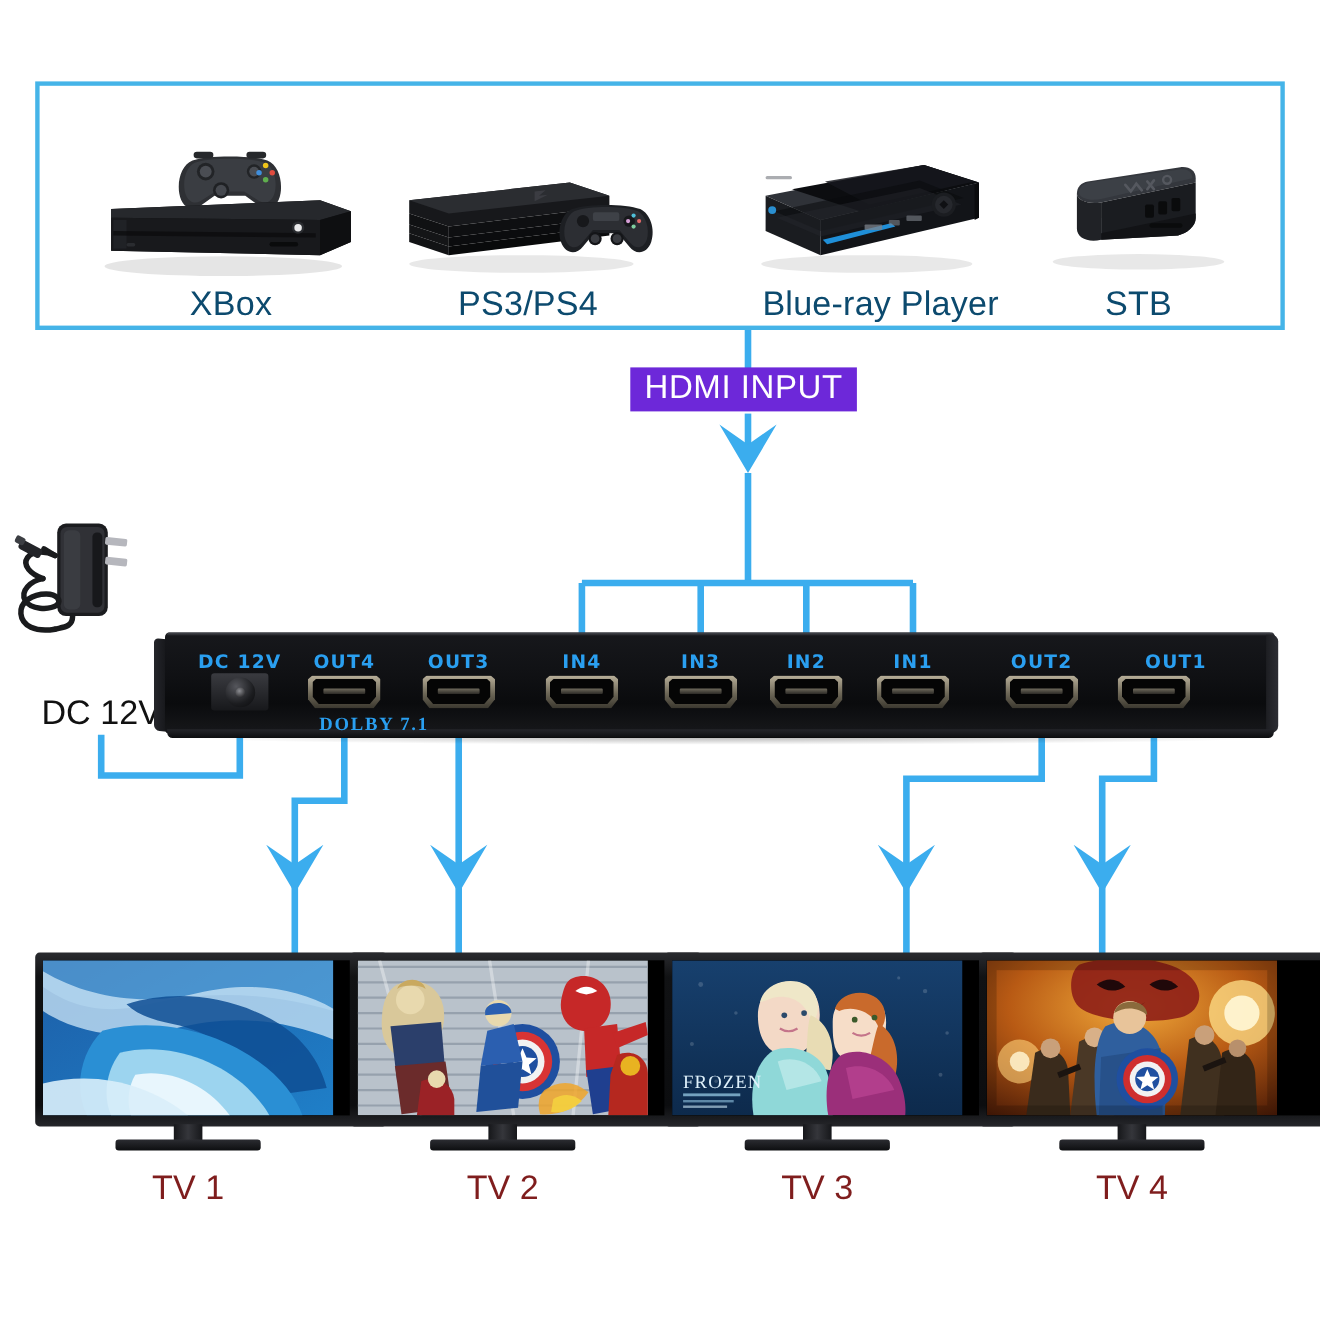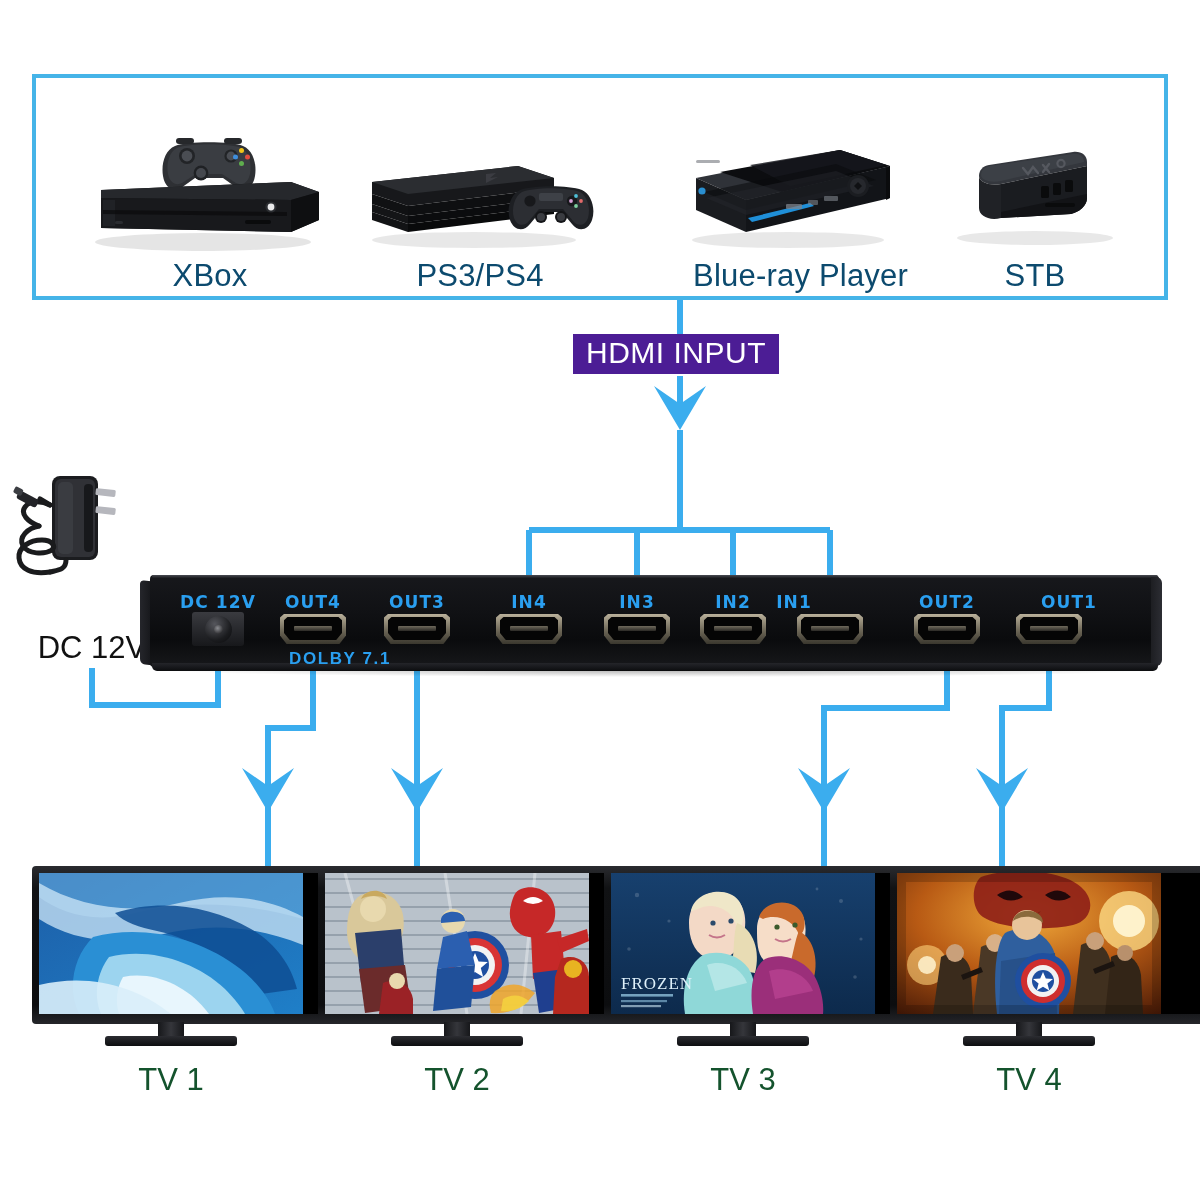--- a/index.html
+++ b/index.html
@@ -14,21 +14,21 @@
   #source-box{position:absolute;left:32px;top:74px;width:1136px;height:226px;
       border:4px solid #45b4e8;box-sizing:border-box;background:#fff;}
   .src-cell{position:absolute;top:74px;height:226px;display:flex;flex-direction:column;
       align-items:center;justify-content:flex-end;}
   .src-art{flex:0 0 auto;display:flex;align-items:flex-end;justify-content:center;height:140px;}
   .src-name{font-size:31px;font-weight:400;color:#0c4a6e;letter-spacing:.2px;
       margin-bottom:6px;margin-top:4px;}
 
   
   #hdmi-banner{position:absolute;left:573px;top:334px;padding:3px 13px 5px 13px;
-      background:#4c1d95;color:#fff;font-size:30px;letter-spacing:.5px;line-height:1.05;}
+      background:#6d28d9;color:#fff;font-size:30px;letter-spacing:.5px;line-height:1.05;}
 
   
   #switch-device{position:absolute;left:140px;top:570px;width:1028px;height:110px;}
   .sw-body{position:absolute;left:10px;top:5px;width:1010px;height:92px;
       background:linear-gradient(180deg,#17181c 0%,#101114 42%,#0a0b0d 70%,#17181b 100%);
       border-radius:4px 6px 6px 4px;}
   .sw-top-hl{position:absolute;left:12px;top:5px;width:1006px;height:3px;
       background:linear-gradient(180deg,#494b52,#1b1c20);border-radius:3px;}
   .sw-left-face{position:absolute;left:0px;top:10px;width:16px;height:84px;
       background:linear-gradient(90deg,#25262b,#101114);
@@ -38,21 +38,21 @@
   .sw-bottom{position:absolute;left:12px;top:93px;width:1006px;height:8px;
       background:linear-gradient(180deg,#24252a,#0c0d0f);border-radius:0 0 5px 5px;}
   .sw-shadow{position:absolute;left:26px;top:100px;width:990px;height:7px;
       background:radial-gradient(ellipse at 50% 0%,rgba(0,0,0,.30),rgba(0,0,0,0) 72%);}
 
   .port-label{position:absolute;top:22px;color:#2a9ff0;font-size:17px;font-weight:700;
       letter-spacing:1.1px;text-align:center;transform:translateX(-50%);
       font-family:"DejaVu Sans","Liberation Sans",sans-serif;}
   .dolby{position:absolute;top:79px;color:#2a9ff0;font-size:17px;font-weight:700;
       letter-spacing:1.6px;text-align:center;transform:translateX(-50%);
-      font-family:Liberation Sans, sans-serif;}
+      font-family:Liberation Serif, serif;}
 
   
   .hdmi-port{position:absolute;top:44px;width:66px;height:30px;transform:translateX(-50%);}
   .hdmi-shell{position:absolute;inset:0;background:linear-gradient(180deg,#b9b09a,#6d6757 55%,#3a372e);
       clip-path:polygon(0% 12%,6% 0%,94% 0%,100% 12%,100% 72%,90% 100%,10% 100%,0% 72%);}
   .hdmi-inner{position:absolute;left:4px;top:3px;right:4px;bottom:4px;background:#050505;
       clip-path:polygon(0% 14%,6% 0%,94% 0%,100% 14%,100% 70%,90% 100%,10% 100%,0% 70%);}
   .hdmi-bar{position:absolute;left:10px;top:9px;right:10px;height:5px;
       background:linear-gradient(180deg,#6f6a5c,#2b2925);border-radius:1px;}
 
@@ -70,21 +70,21 @@
   
   .tv{position:absolute;top:866px;width:278px;height:180px;}
   .tv-bezel{position:absolute;left:0;top:0;width:320px;height:158px;
       background:linear-gradient(180deg,#2a2b2f,#111214 14%,#0c0d0f 88%,#25262a);
       border-radius:4px;padding:6px;box-sizing:border-box;}
   .tv-screen{position:absolute;left:7px;top:7px;right:7px;bottom:10px;overflow:hidden;background:#000;}
   .tv-neck{position:absolute;left:50%;top:156px;width:26px;height:16px;margin-left:-13px;
       background:linear-gradient(90deg,#16171a,#35363b 50%,#16171a);}
   .tv-base{position:absolute;left:50%;top:170px;width:132px;height:10px;margin-left:-66px;
       background:linear-gradient(180deg,#2b2c31,#0d0e10);border-radius:3px;}
-  .tv-name{position:absolute;top:1062px;width:278px;text-align:center;font-size:31px;color:#14532d;}
+  .tv-name{position:absolute;top:1062px;width:278px;text-align:center;font-size:31px;color:#7f1d1d;}
 </style>
 </head>
 <body>
 
 <div id="stage">
 
   <div id="source-box"></div>
 
   <div class="src-cell" style="left:60px;width:300px;">
     <div class="src-art">
@@ -311,21 +311,21 @@
     <div class="sw-right-edge"></div>
     <div class="sw-bottom"></div>
     <div class="sw-shadow"></div>
 
     <div class="port-label" style="left:78px;">DC 12V</div>
     <div class="port-label" style="left:173px;">OUT4</div>
     <div class="port-label" style="left:277px;text-align:right;">OUT3</div>
     <div class="port-label" style="left:389px;">IN4</div>
     <div class="port-label" style="left:497px;">IN3</div>
     <div class="port-label" style="left:593px;">IN2</div>
-    <div class="port-label" style="left:654px;">IN1</div>
+    <div class="port-label" style="left:690px;">IN1</div>
     <div class="port-label" style="left:807px;">OUT2</div>
     <div class="port-label" style="left:929px;">OUT1</div>
 
     <div class="dolby" style="left:200px;">DOLBY 7.1</div>
 
     <div class="dc-jack" style="left:78px;">
       <div class="dc-ring">
         <div class="dc-pin"></div>
       </div>
     </div>

